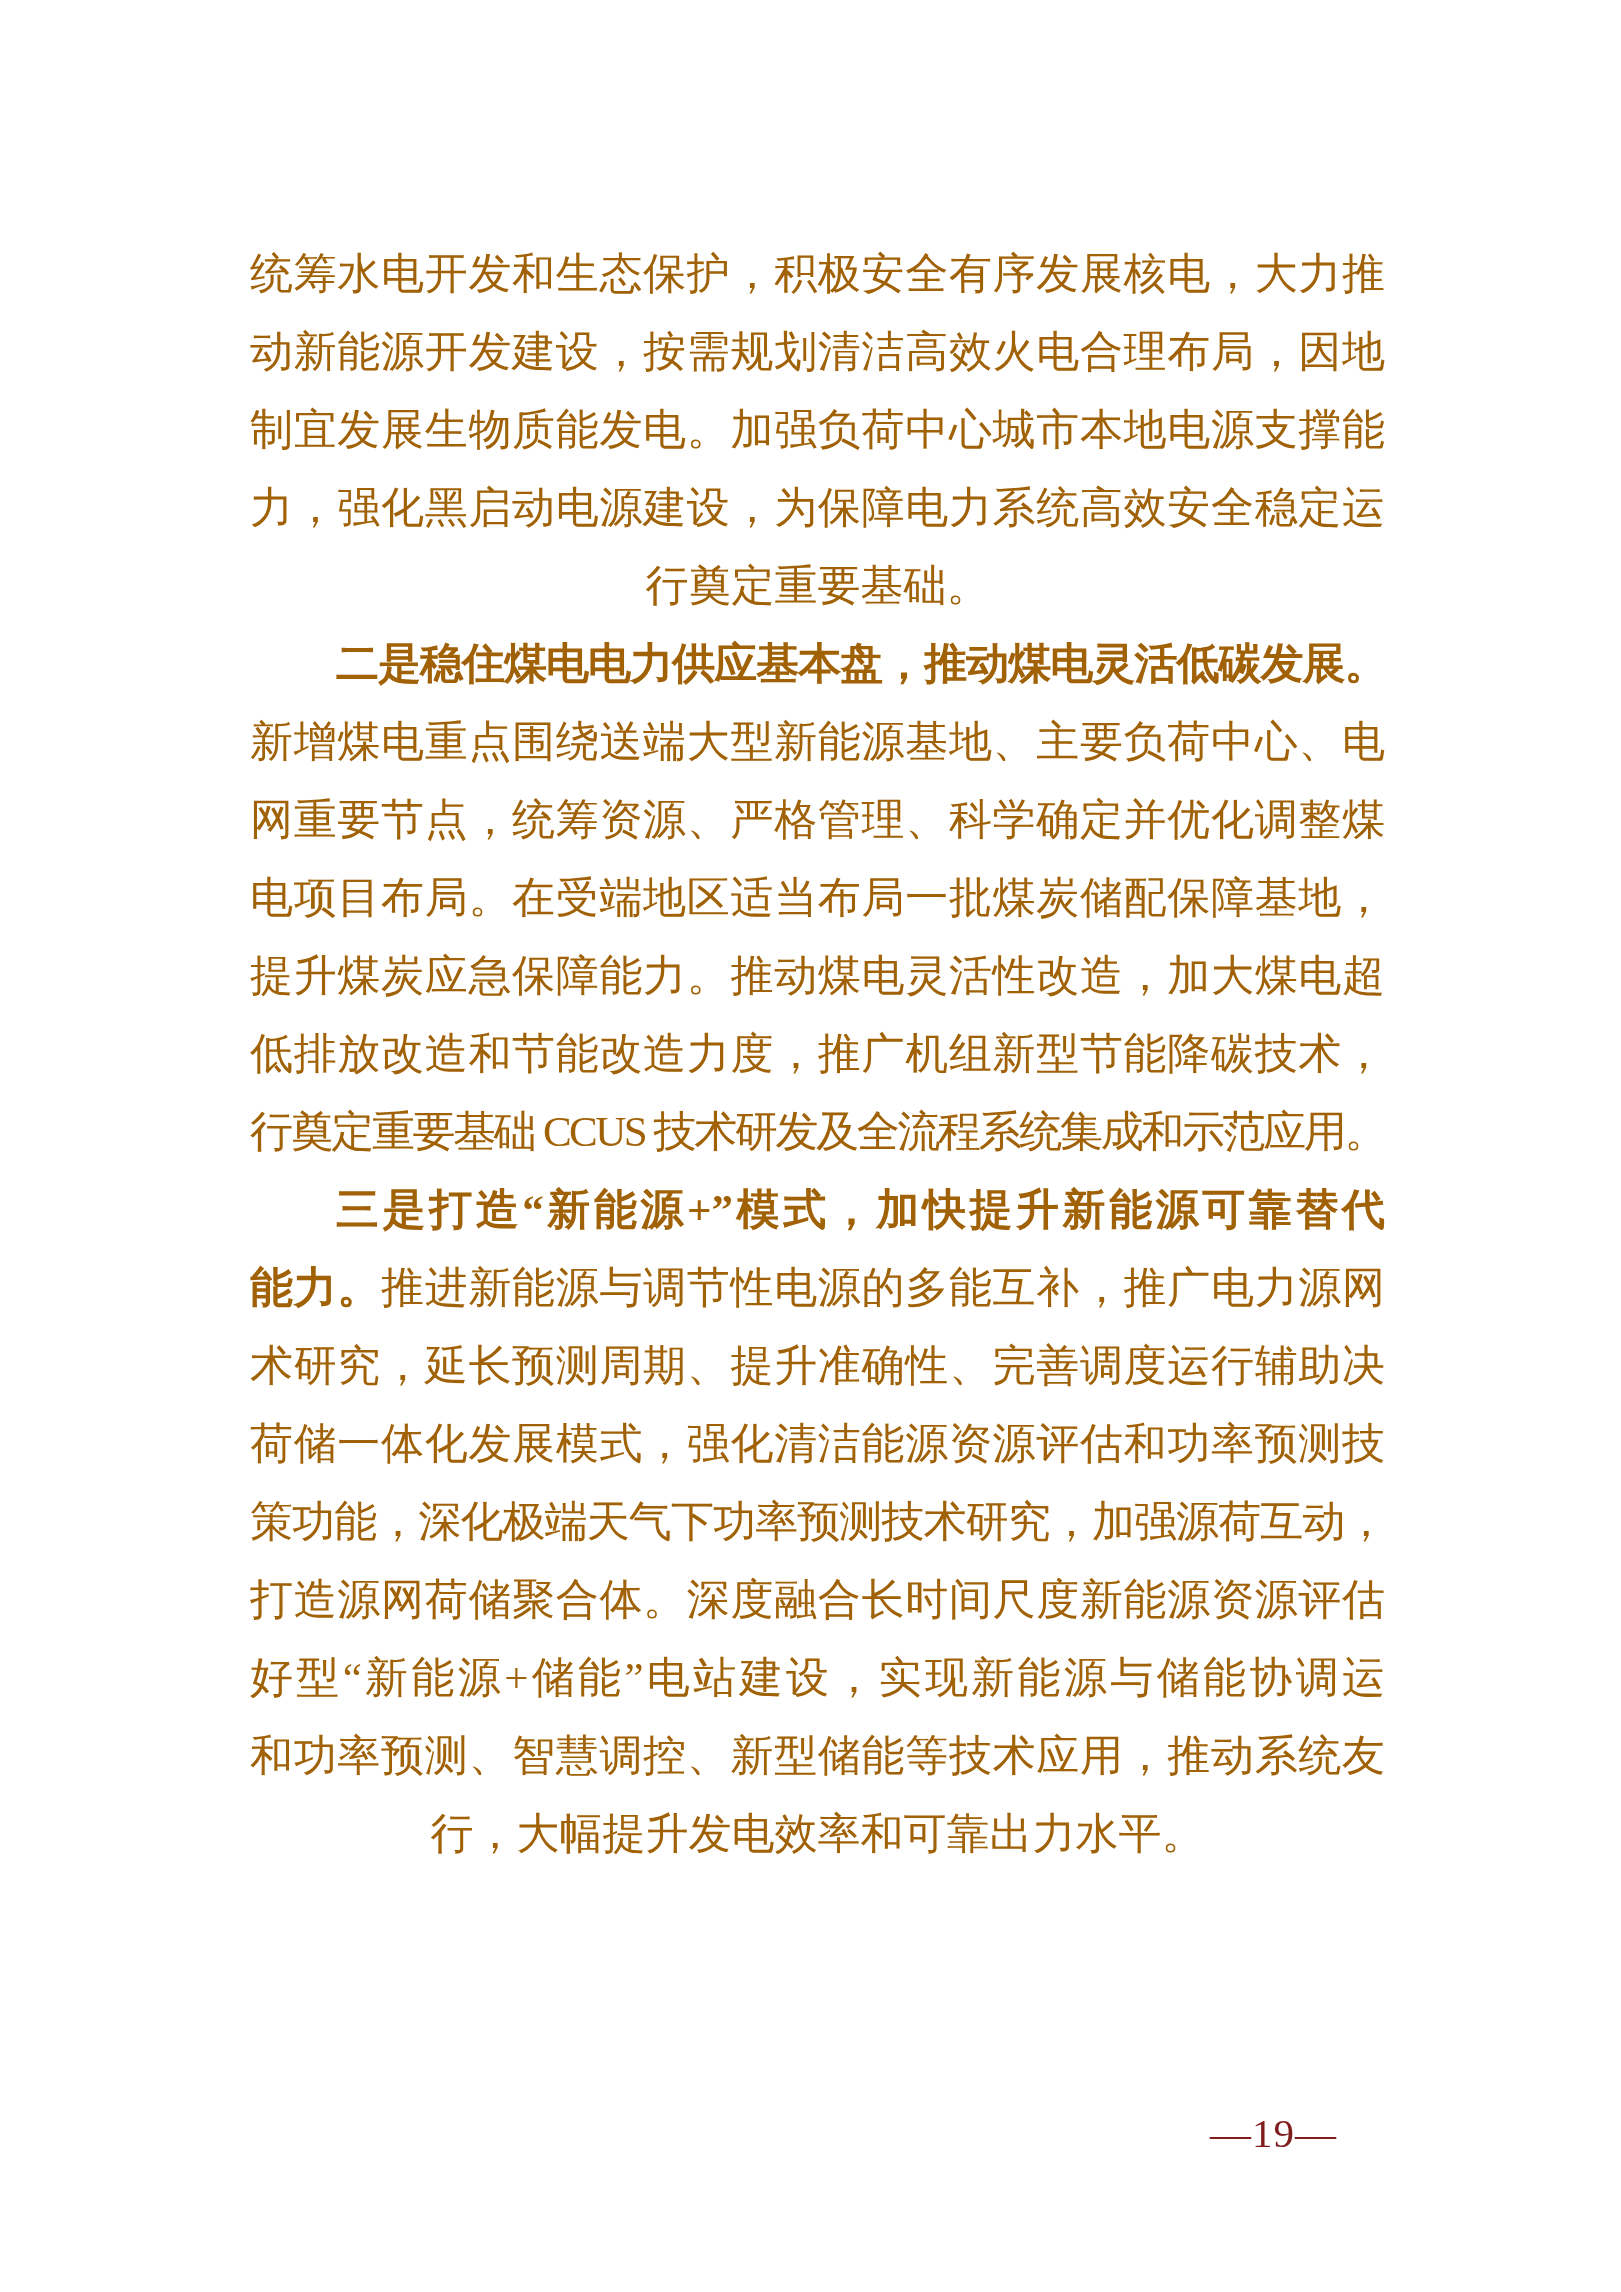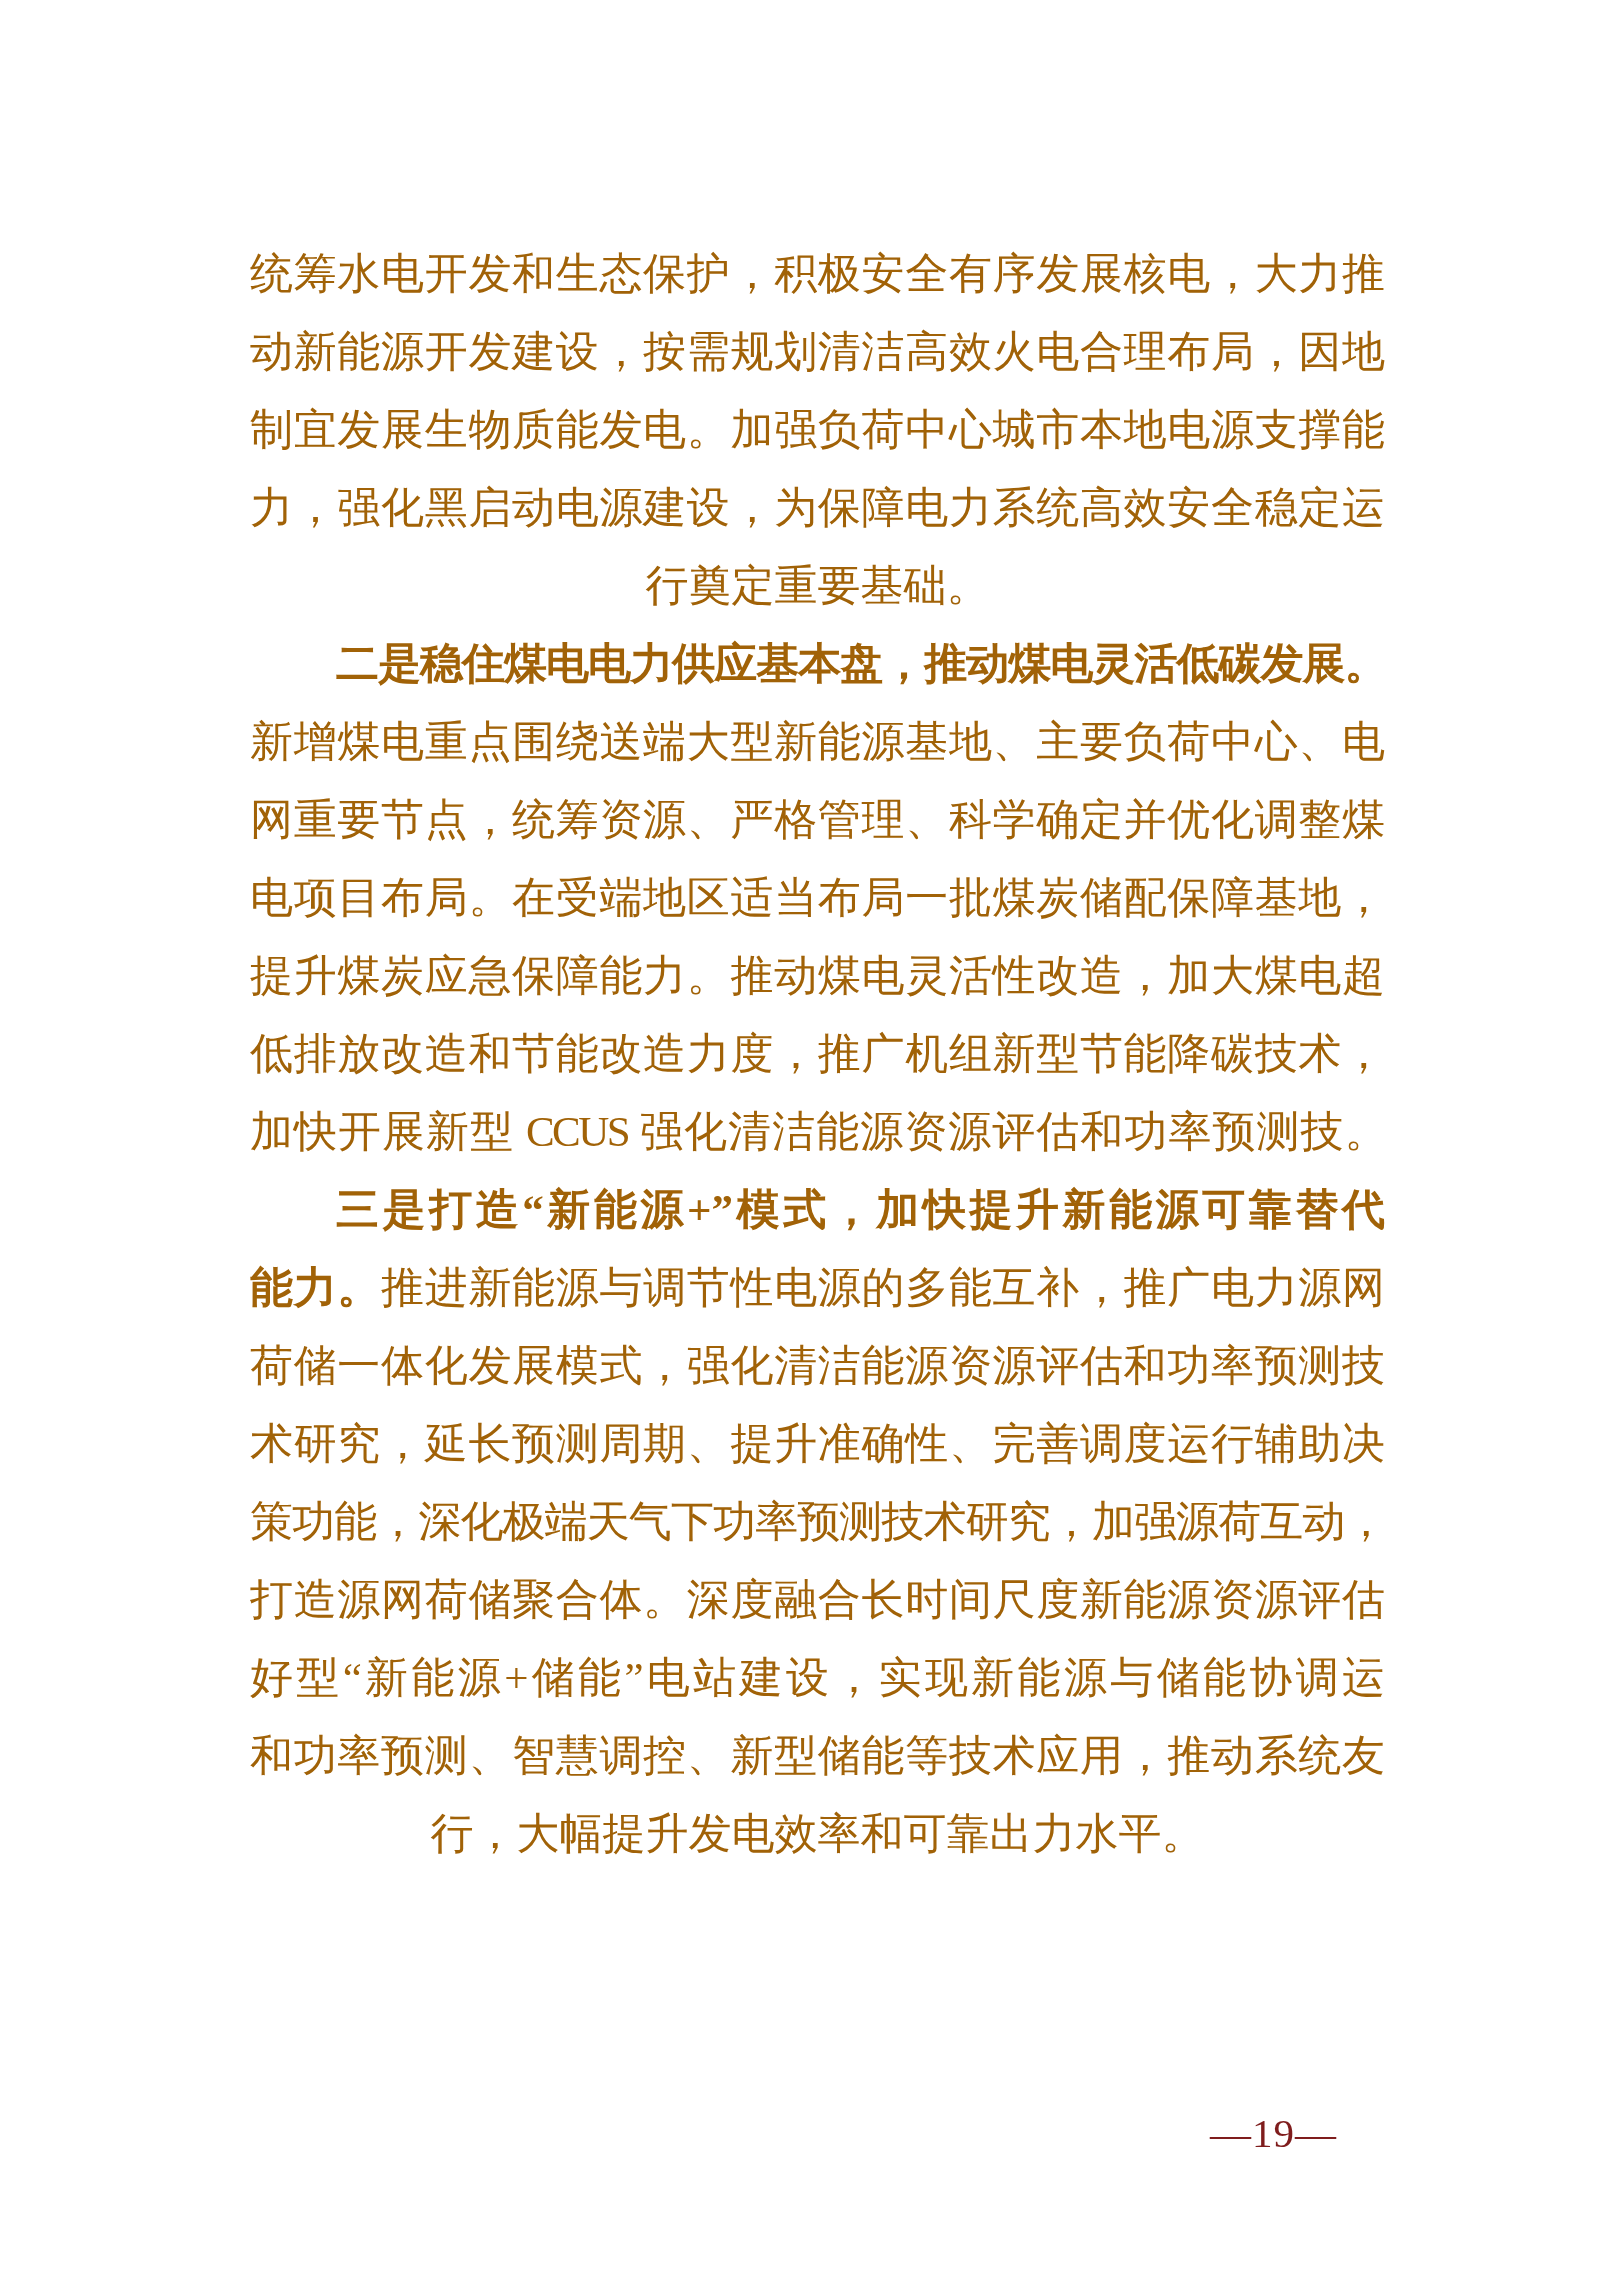--- a/index.html
+++ b/index.html
@@ -54,25 +54,25 @@
       <div class="line"><span>动新能源开发建设，按需规划清洁高效火电合理布局，因地</span></div>
       <div class="line"><span>制宜发展生物质能发电。加强负荷中心城市本地电源支撑能</span></div>
       <div class="line"><span>力，强化黑启动电源建设，为保障电力系统高效安全稳定运</span></div>
       <div class="line last"><span>行奠定重要基础。</span></div>
       <div class="line indent tight"><span class="lead">二是稳住煤电电力供应基本盘，推动煤电灵活低碳发展。</span></div>
       <div class="line"><span>新增煤电重点围绕送端大型新能源基地、主要负荷中心、电</span></div>
       <div class="line"><span>网重要节点，统筹资源、严格管理、科学确定并优化调整煤</span></div>
       <div class="line"><span>电项目布局。在受端地区适当布局一批煤炭储配保障基地，</span></div>
       <div class="line"><span>提升煤炭应急保障能力。推动煤电灵活性改造，加大煤电超</span></div>
       <div class="line"><span>低排放改造和节能改造力度，推广机组新型节能降碳技术，</span></div>
-      <div class="line tight"><span>加快开展新型 CCUS 强化清洁能源资源评估和功率预测技。</span></div>
+      <div class="line tight"><span>行奠定重要基础 CCUS 技术研发及全流程系统集成和示范应用。</span></div>
       <div class="line indent"><span class="lead">三是打造“新能源+”模式，加快提升新能源可靠替代</span></div>
       <div class="line"><span class="lead">能力。</span><span>推进新能源与调节性电源的多能互补，推广电力源网</span></div>
+      <div class="line"><span>术研究，延长预测周期、提升准确性、完善调度运行辅助决</span></div>
       <div class="line"><span>荷储一体化发展模式，强化清洁能源资源评估和功率预测技</span></div>
-      <div class="line"><span>术研究，延长预测周期、提升准确性、完善调度运行辅助决</span></div>
       <div class="line tight"><span>策功能，深化极端天气下功率预测技术研究，加强源荷互动，</span></div>
       <div class="line"><span>打造源网荷储聚合体。深度融合长时间尺度新能源资源评估</span></div>
       <div class="line"><span>好型“新能源+储能”电站建设，实现新能源与储能协调运</span></div>
       <div class="line"><span>和功率预测、智慧调控、新型储能等技术应用，推动系统友</span></div>
       <div class="line last"><span>行，大幅提升发电效率和可靠出力水平。</span></div>
     </div>
   <div class="page-number">—19—</div>
 </div>
 
 

